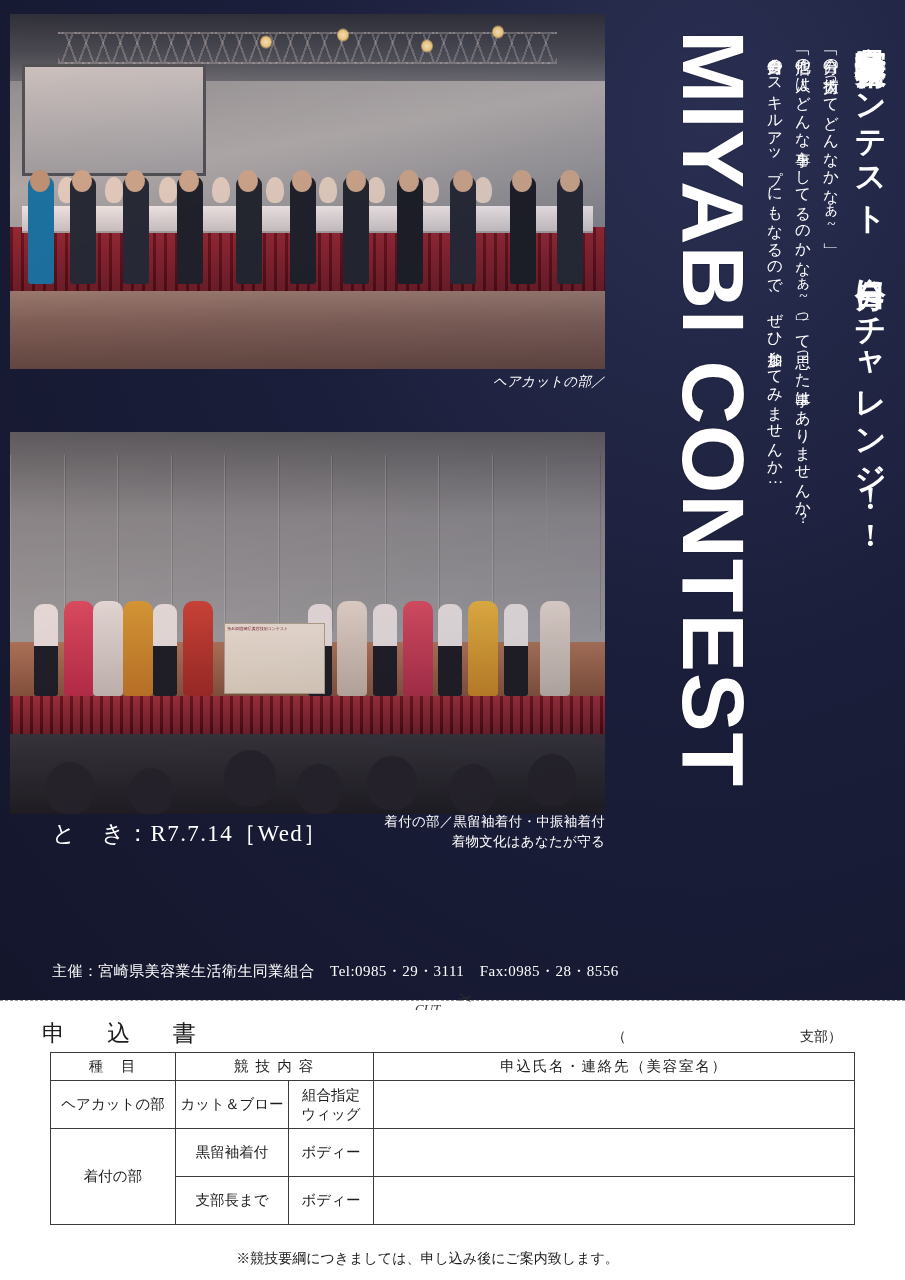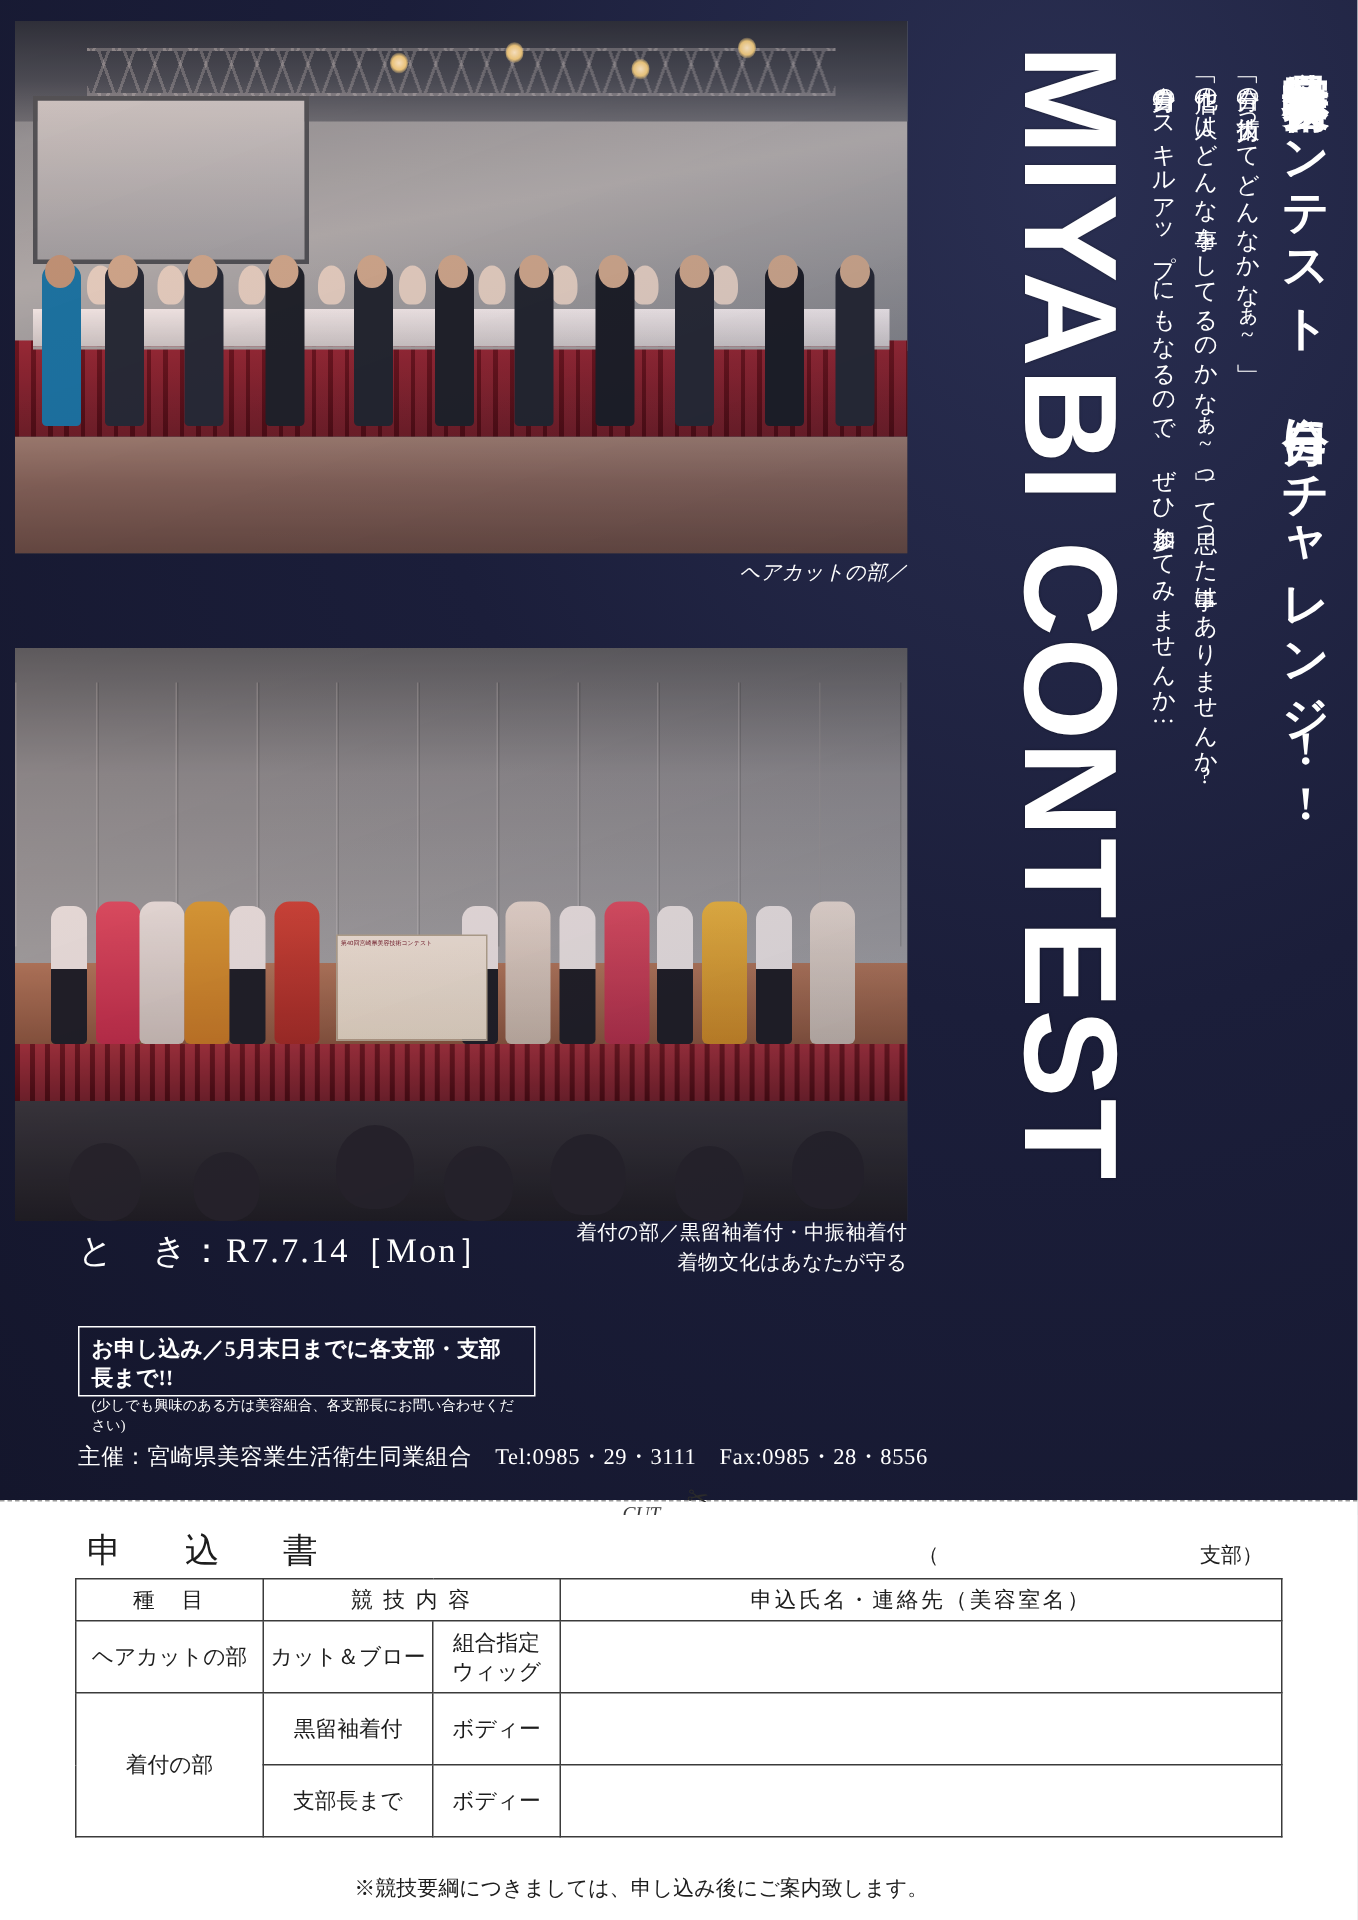--- a/index.html
+++ b/index.html
@@ -274,21 +274,21 @@
 
   
   .form {
     position: absolute;
     left: 0; top: 1010px;
     width: 905px; height: 270px;
     background: #ffffff;
   }
   .form-title {
     position: absolute;
-    left: 58px; top: 8px;
+    left: 42px; top: 8px;
     font-family: "Liberation Serif", serif;
     font-size: 23px;
     letter-spacing: .42em;
     color: #1d1d1d;
     text-align: right;
   }
   .branch-paren-l {
     position: absolute; left: 612px; top: 18px;
     font-family: "Liberation Serif", serif; font-size: 14px; color: #1d1d1d;
   }
@@ -445,27 +445,23 @@
 
     <div class="vtext-wrap">
       <div class="v v-title">宮崎県美容技術コンテスト　自分にチャレンジ!!</div>
       <div class="v v-lead1">「自分の技術力ってどんなかなぁ~」</div>
       <div class="v v-lead2">「他店の人はどんな事をしてるのかなぁ~」って思った事はありませんか?</div>
       <div class="v v-lead3">自分自身のスキルアップにもなるので、ぜひ参加してみませんか…</div>
       <div class="miyabi">MIYABI CONTEST</div>
     </div>
 
     <div class="info info-when">
-      <span>と　き：</span><span>R7.7.14［Mon］</span>
+      <span>と　き：</span><span>R7.7.14［Wed］</span>
     </div>
 
-    <div class="apply-box">
-      <div class="apply-main">お申し込み／5月末日までに各支部・支部長まで!!</div>
-      <div class="apply-sub">(少しでも興味のある方は美容組合、各支部長にお問い合わせください)</div>
-    </div>
 
     <div class="organizer">主催：宮崎県美容業生活衛生同業組合　Tel:0985・29・3111　Fax:0985・28・8556</div>
   </div>
 
   <div class="cutline"></div>
   <div class="cut-label">CUT</div>
   <div class="scissors">✂</div>
 
   <div class="form">
     <div class="form-title">申　込　書</div>

